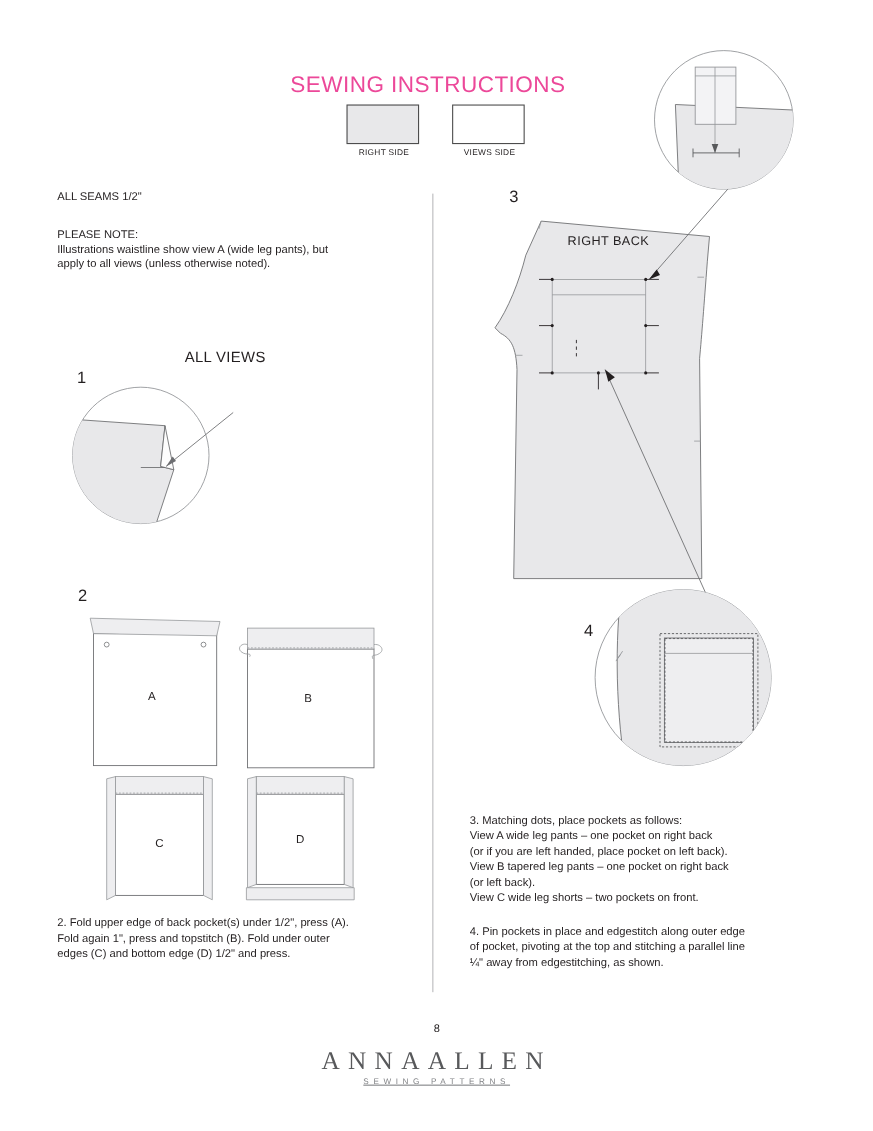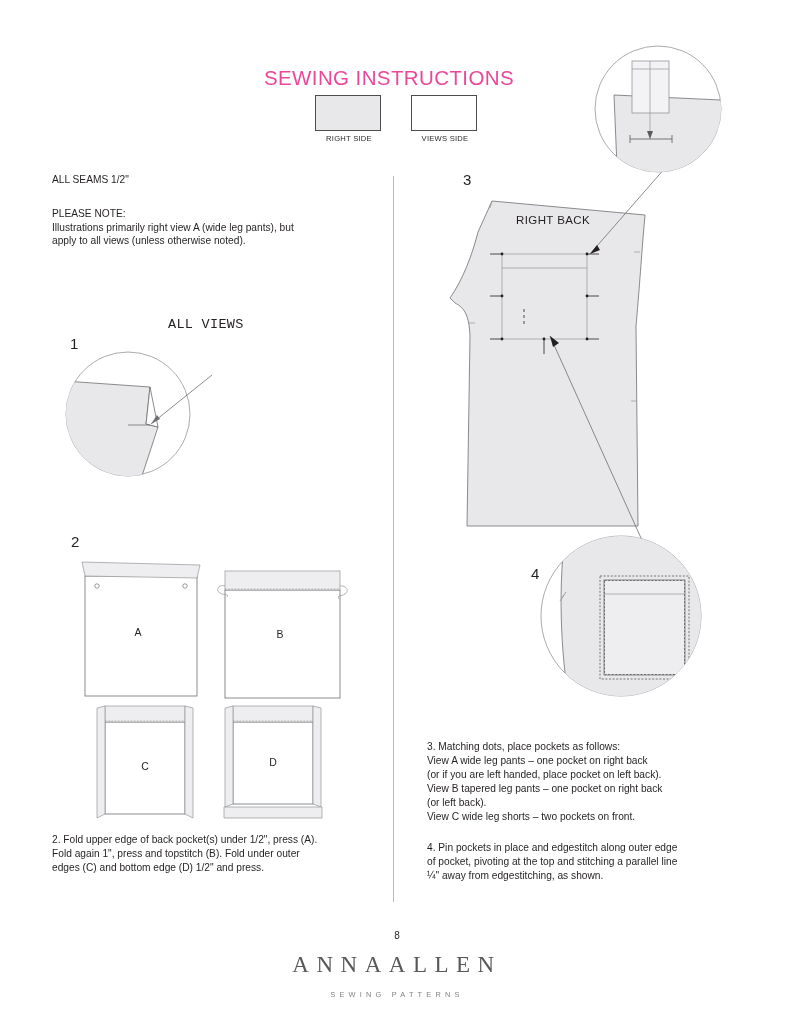--- a/index.html
+++ b/index.html
@@ -74,21 +74,20 @@
   }
   .step-num {
     font-size: 15px;
     color: #231f20;
     font-weight: 400;
   }
   .section-head {
     font-size: 13.5px;
     letter-spacing: 0.3px;
     color: #231f20;
-    font-family: Liberation Mono, monospace;
   }
   .patt-label {
     font-size: 11.5px;
     letter-spacing: 0.4px;
     color: #231f20;
   }
 
   #seams    { left: 52px; top: 173px; }
   #note     { left: 52px; top: 207px; }
   #allviews { left: 168px; top: 317px; }
@@ -117,22 +116,23 @@
     font-size: 23px;
     letter-spacing: 7.5px;
     color: #58595b;
     font-family: "Liberation Serif", serif;
     font-weight: 400;
   }
   #tagline {
     font-size: 7.4px;
     letter-spacing: 4.2px;
     color: #808285;
-    margin-top: 12px;
+    margin-top: 0;
     font-family: "Liberation Sans", sans-serif;
+    text-decoration: underline;
   }
 
   svg { display: block; overflow: visible; }
   .fabric   { fill: #e8e8ea; stroke: #6d6e71; stroke-width: 0.8; }
   .fabric-l { fill: #eeeef0; stroke: #939598; stroke-width: 0.7; }
   .white    { fill: #ffffff; stroke: #6d6e71; stroke-width: 0.8; }
   .circ     { fill: none; stroke: #939598; stroke-width: 0.8; }
   .lead     { fill: none; stroke: #6d6e71; stroke-width: 0.8; }
   .thin     { fill: none; stroke: #939598; stroke-width: 0.7; }
 </style>
@@ -151,21 +151,21 @@
     <div class="swatch-wrap">
       <div class="swatch wrong"></div>
       <div class="swatch-label">VIEWS SIDE</div>
     </div>
   </div>
 
   <div class="abs" id="divider"></div>
 
   <div class="abs body-text" id="seams">ALL SEAMS 1/2"</div>
   <div class="abs body-text" id="note">PLEASE NOTE:
-Illustrations primarily right view A (wide leg pants), but
+Illustrations waistline show view A (wide leg pants), but
 apply to all views (unless otherwise noted).</div>
 
   <div class="abs section-head" id="allviews">ALL VIEWS</div>
 
   <div class="abs step-num" id="num1">1</div>
   <div class="abs" style="left:62px; top:340px;">
     <svg width="150" height="150" viewBox="0 0 150 150">
       <circle cx="66" cy="74" r="62" class="circ"></circle>
       <clipPath id="clip1">
           <circle cx="66" cy="74" r="62"></circle>

